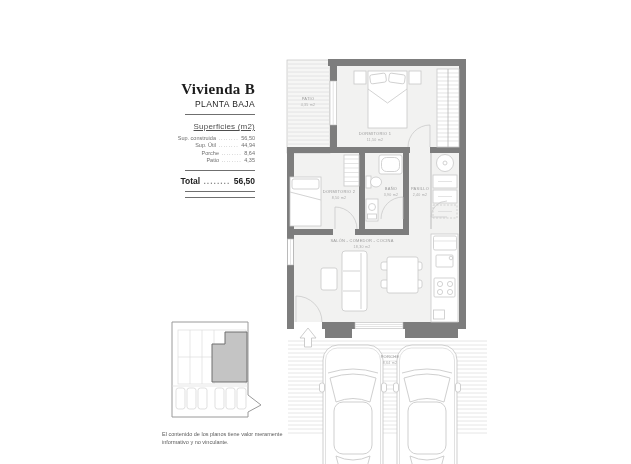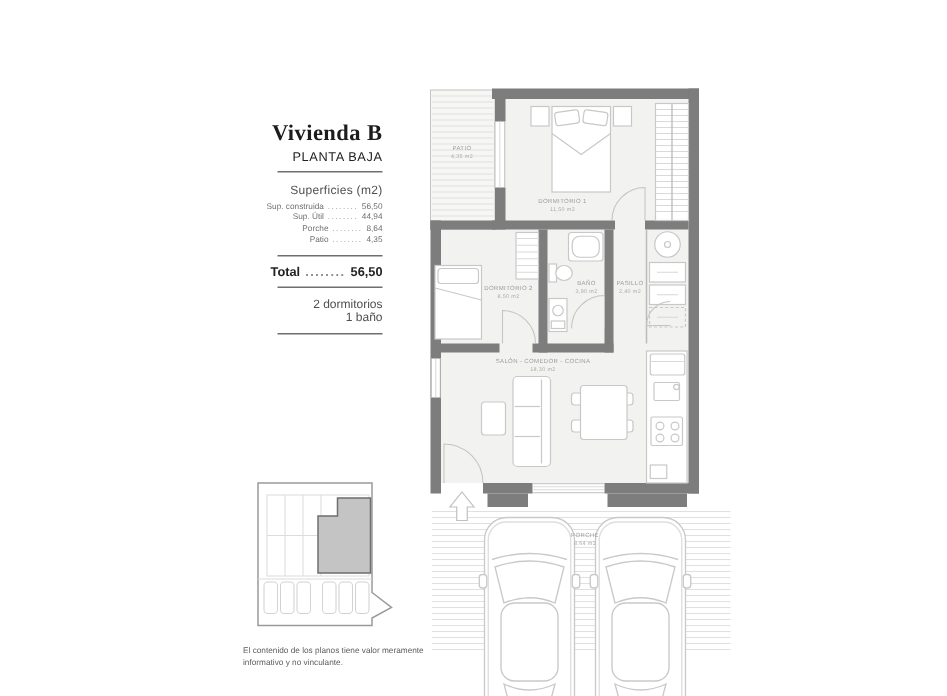--- a/index.html
+++ b/index.html
@@ -5,21 +5,21 @@
   html,body{margin:0;padding:0;background:#fff;}
   #page{position:relative;width:631px;height:464px;background:#fff;overflow:hidden;
         font-family:"Liberation Sans",sans-serif;color:#4a4a4a;margin-top:29px;}
 
   
   #left-panel{position:absolute;left:165px;top:52px;width:90px;text-align:right;}
   .ttl{font-family:"Liberation Serif",serif;font-weight:bold;font-size:15px;
        color:#1c1c1c;letter-spacing:.3px;line-height:16px;}
   .sub{font-size:8.5px;font-weight:normal;color:#222;letter-spacing:.4px;margin-top:2px;}
   .rule{border:0;border-top:1px solid #6f6f6f;margin:5px 0 0 20px;}
-  .surf-h{font-size:8px;color:#4f4f4f;margin-top:7px;letter-spacing:.2px;}
+  .surf-h{font-size:8px;color:#4f4f4f;margin-top:7px;letter-spacing:.2px;text-decoration:underline;}
   .rows{margin-top:4px;}
   .srow{font-size:5.5px;color:#6f6f6f;line-height:7.4px;white-space:nowrap;}
   .dots::after{content:" ........ ";letter-spacing:1px;color:#8a8a8a;}
   .total{font-size:8.5px;font-weight:bold;color:#222;margin-top:5px;}
   .feat{font-size:8px;color:#4f4f4f;line-height:9.5px;margin-top:6px;}
   #disclaimer{position:absolute;left:162px;top:402px;width:130px;font-size:5.5px;
        line-height:1.45;color:#5c5c5c;}
 
   
   svg{position:absolute;left:0;top:0;}
@@ -49,24 +49,20 @@
     <div class="surf-h">Superficies (m2)</div>
     <div class="rows">
       <div class="srow"><span>Sup. construida</span><span class="dots"></span><span>56,50</span></div>
       <div class="srow"><span>Sup. Útil</span><span class="dots"></span><span>44,94</span></div>
       <div class="srow"><span>Porche</span><span class="dots"></span><span>8,64</span></div>
       <div class="srow"><span>Patio</span><span class="dots"></span><span>4,35</span></div>
     </div>
     <hr class="rule">
     <div class="total"><span>Total</span><span class="dots"></span><span>56,50</span></div>
     <hr class="rule">
-    <div class="feat">
-      <div>2 dormitorios</div>
-      <div>1 baño</div>
-    </div>
     <hr class="rule">
   </div>
 
   <div id="disclaimer">El contenido de los planos tiene valor meramente informativo y no vinculante.</div>
 
   <svg width="631" height="464" viewBox="0 0 631 464">
     <defs>
       <g id="car">
         <rect x="0" y="0" width="60" height="138" rx="15"></rect>
         <rect x="2.5" y="3" width="55" height="132" rx="12" style="stroke:#dedede"></rect>

